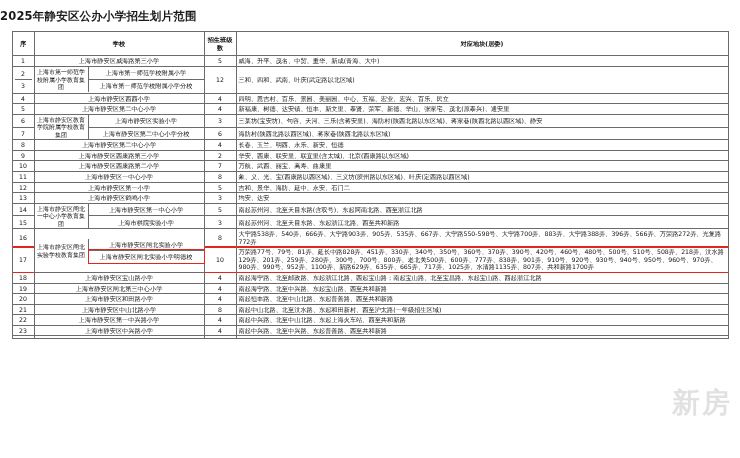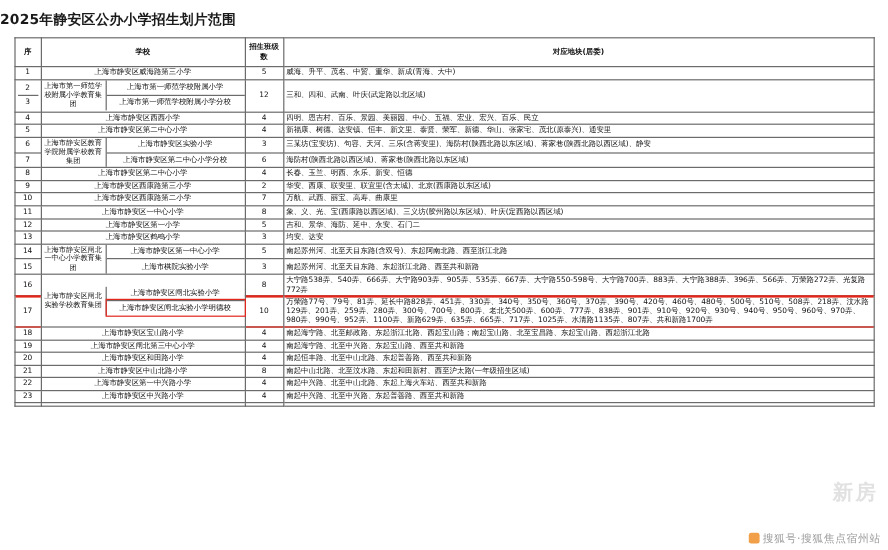--- a/index.html
+++ b/index.html
@@ -109,21 +109,21 @@
     width: 9px; height: 9px;
     border-radius: 2px;
     background: #f08f2a;
     margin-right: 3px;
     vertical-align: -1px;
   }
   .wm-big {
     position: absolute;
     right: 8px;
     bottom: 36px;
-    font-size: 17px;
+    font-size: 28px;
     color: #c9c9c9;
     opacity: 0.55;
     font-weight: bold;
     letter-spacing: 2px;
   }
 </style>
 </head>
 <body>
 
 <div id="page">
@@ -337,17 +337,14 @@
         <td class="school"></td>
         <td class="num"></td>
         <td class="area"></td>
       </tr>
 
     </tbody>
   </table>
 
   <div class="wm-big">新房</div>
 
-  <div class="wm">
-    <span class="wm-ico"></span><span>搜狐号·搜狐焦点宿州站</span>
-  </div>
 
 </div>
 
 </body></html>

